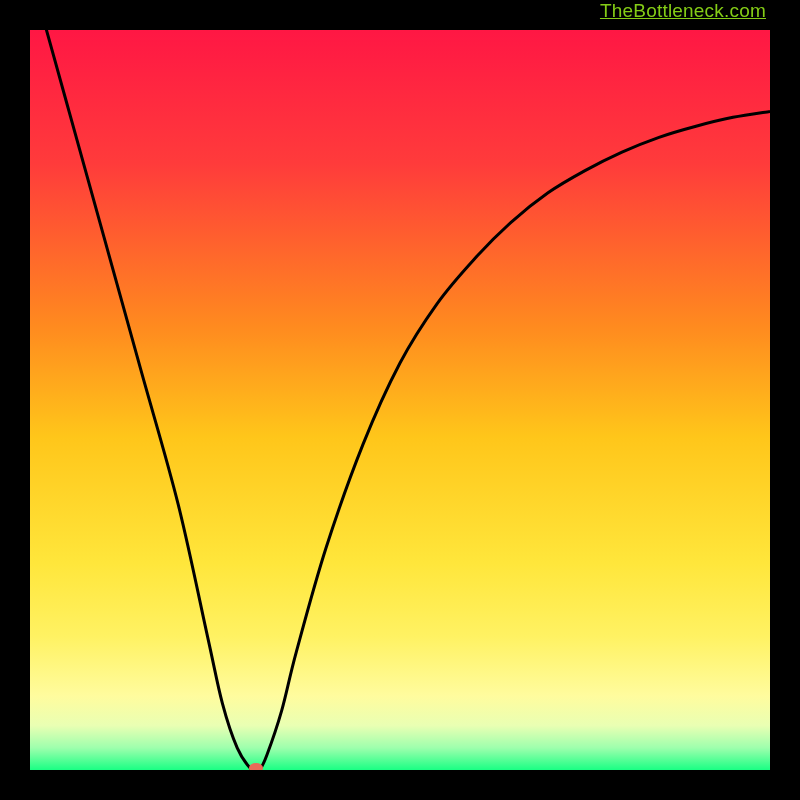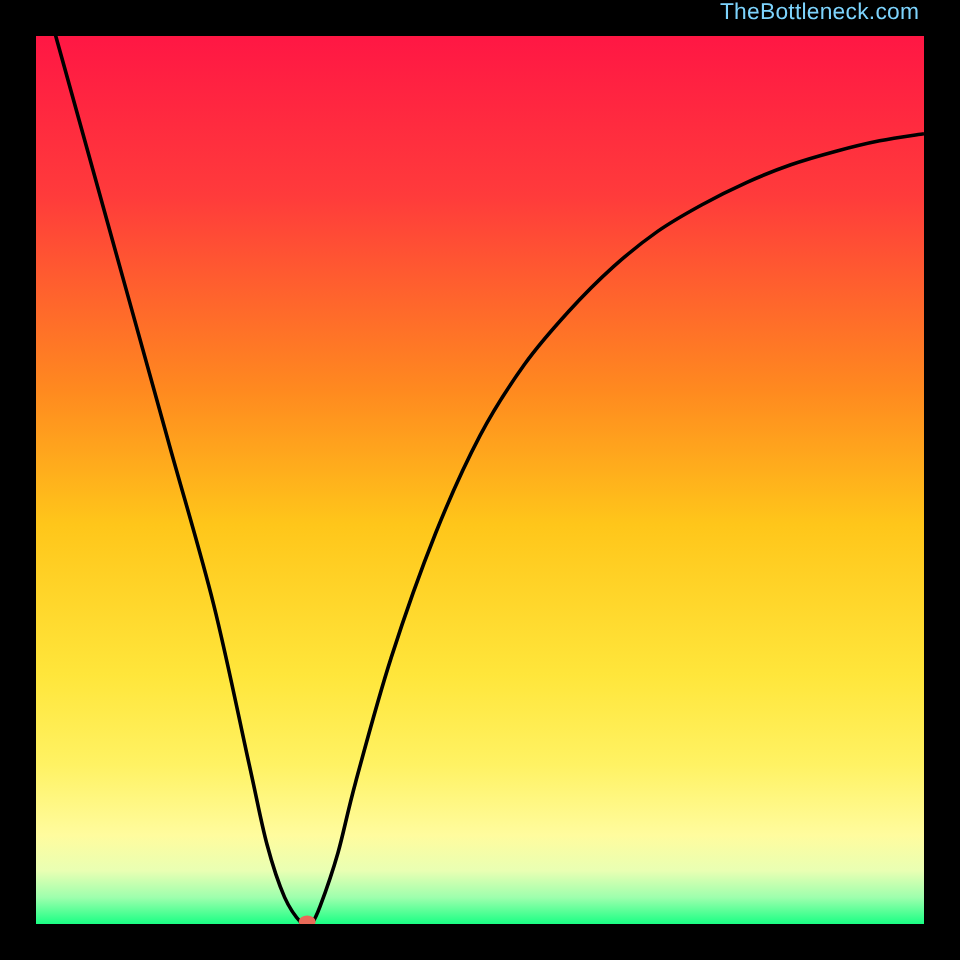--- a/index.html
+++ b/index.html
@@ -30,23 +30,24 @@
   .dot {
     position: absolute;
     width: 14px; height: 10px;
     border-radius: 50%;
     background: #e96a58;
     transform: translate(-50%, -50%);
   }
   .watermark {
     position: absolute;
     top: 0; right: 34px;
-    color: #7dd3fc;
+    color: #84cc16;
     font-size: 19px;
     letter-spacing: 0.2px;
+    text-decoration: underline;
   }
 </style>
 </head>
 <body>
 
 <div class="frame">
 
   <div class="watermark">TheBottleneck.com</div>
 
   <div class="plot-area">

